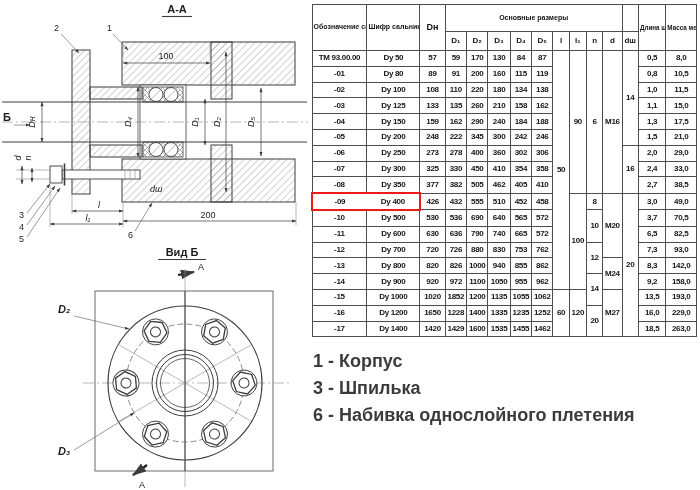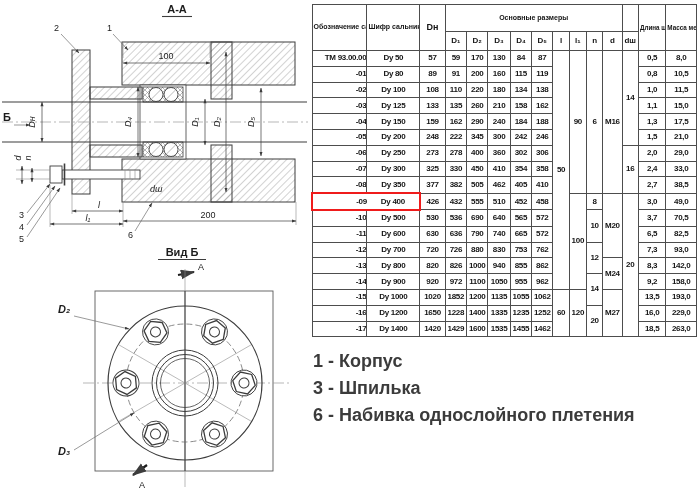--- a/index.html
+++ b/index.html
@@ -23,21 +23,21 @@
   .ldr{stroke:#6f6f6f;stroke-width:0.7;fill:none;marker-end:url(#aE)}
   .flag{stroke:#1c1c1c;stroke-width:2.2;fill:none;marker-end:url(#aE)}
 
   .dim-table{position:absolute;left:311px;top:4px;width:386px;border-collapse:collapse;table-layout:fixed}
   .dim-table th,.dim-table td{border:1px solid #4d4d4d;text-align:center;padding:0;overflow:hidden;
        white-space:nowrap;color:#141414}
   .dim-table td{font-size:8px;font-weight:700;height:14.8px;line-height:1;letter-spacing:-0.3px}
   .dim-table th{font-size:7px;font-weight:600;line-height:1.2;padding:1px 1px}
   .dim-table thead tr:first-child th{height:24px}
   .dim-table thead tr:last-child th{height:16px;font-size:8px}
-  .dim-table td:first-child{text-align:right;}
+  .dim-table td:first-child{text-align:center;}
   .sm{font-size:6.3px !important}
   .dn{font-size:9px !important}
   .hl-l{border:2px solid var(--hl,#ef1b1b) !important;border-right:none !important}
   .hl-r{border:2px solid var(--hl,#ef1b1b) !important;border-left:none !important}
 
   .legend{position:absolute;left:313px;top:348px;color:#3b3b3b}
   .legend-item{font-size:18px;font-weight:600;line-height:27px;white-space:nowrap}
 </style>
 </head>
 <body>

